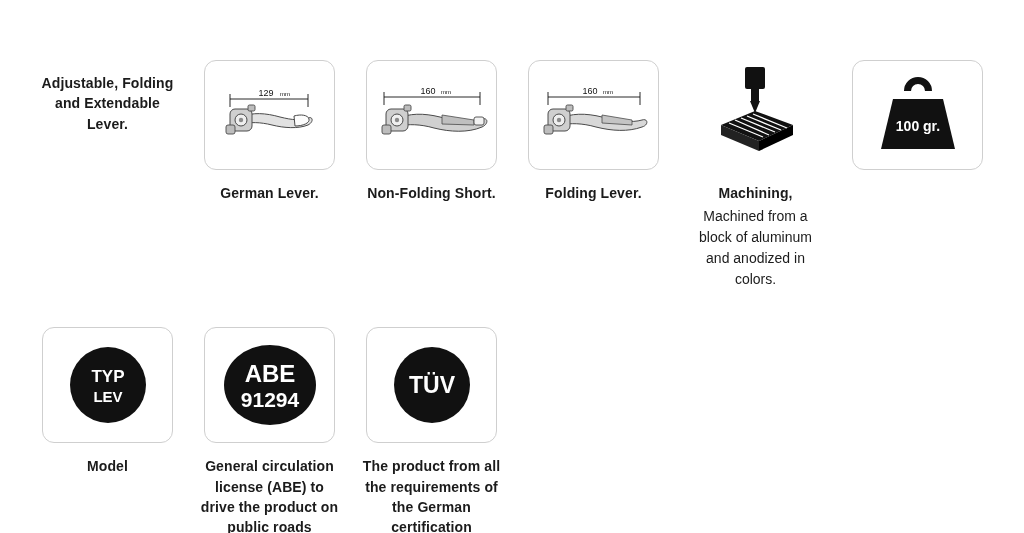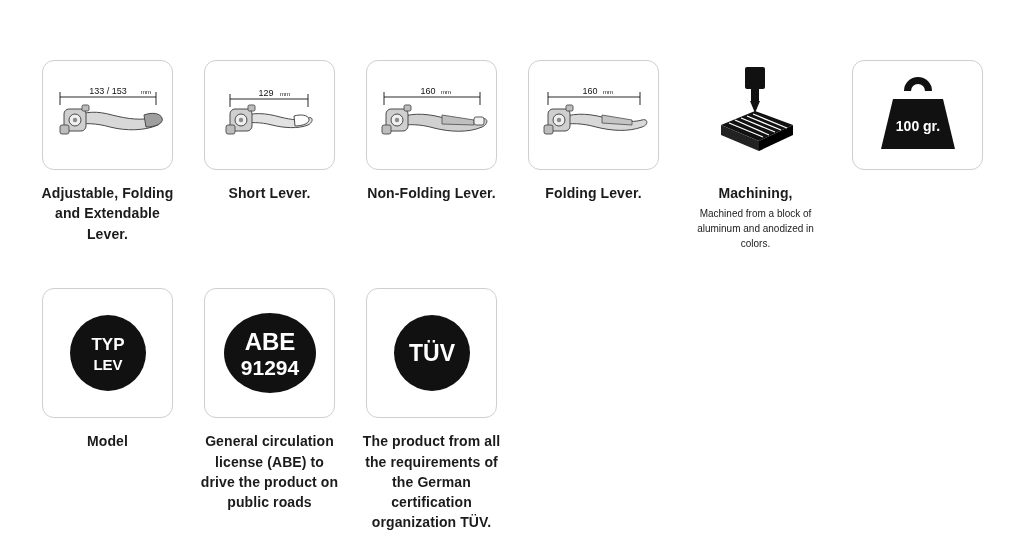--- a/index.html
+++ b/index.html
@@ -54,64 +54,44 @@
     font-size: 14px;
     font-weight: bold;
     color: #1b1b1b;
     line-height: 1.45;
     letter-spacing: .1px;
     width: 140px;
   }
   .subcaption {
     margin-top: 3px;
     text-align: center;
-    font-size: 10px;
+    font-size: 14px;
     font-weight: normal;
     color: #1b1b1b;
     line-height: 1.5;
     width: 140px;
   }
   .row2 {
     margin-top: 37px;
   }
   .row2 .tile {
-    height: 130px;
+    height: 116px;
   }
   svg { display: block; }
 </style>
 </head>
 <body>
 
 <div id="page">
 
   <div class="grid">
 
     <div class="row">
 
       <div class="cell">
-        <div class="tile">
-          <svg width="124" height="100" viewBox="0 0 124 100">
-
-            <line x1="14" y1="32" x2="110" y2="32" stroke="#111" stroke-width="0.9"></line>
-            <line x1="14" y1="27" x2="14" y2="40" stroke="#111" stroke-width="0.9"></line>
-            <line x1="110" y1="27" x2="110" y2="40" stroke="#111" stroke-width="0.9"></line>
-            <text x="62" y="29" text-anchor="middle" font-family="Liberation Sans, sans-serif" font-size="9" fill="#111">133 / 153</text>
-            <text x="95" y="29" text-anchor="start" font-family="Liberation Sans, sans-serif" font-size="6" fill="#111">mm</text>
-
-            <g>
-              <path d="M30 52 C38 46 52 46 66 50 C82 54 96 56 110 52 C116 50 118 56 112 60 C98 66 80 66 64 62 C50 58 38 58 31 60 Z" fill="#d8d8d8" stroke="#4a4a4a" stroke-width="1"></path>
-              <path d="M98 50 C106 47 114 48 116 53 C118 58 110 62 100 62 Z" fill="#9f9f9f" stroke="#4a4a4a" stroke-width="1"></path>
-              <rect x="18" y="44" width="22" height="22" rx="5" fill="#cfcfcf" stroke="#4a4a4a" stroke-width="1"></rect>
-              <circle cx="29" cy="55" r="6" fill="#efefef" stroke="#4a4a4a" stroke-width="1"></circle>
-              <circle cx="29" cy="55" r="2.2" fill="#8b8b8b"></circle>
-              <rect x="14" y="60" width="9" height="9" rx="2" fill="#bdbdbd" stroke="#4a4a4a" stroke-width="0.9"></rect>
-              <rect x="36" y="40" width="7" height="6" rx="1.5" fill="#bdbdbd" stroke="#4a4a4a" stroke-width="0.9"></rect>
-            </g>
-          </svg>
-        </div>
         <div class="caption">Adjustable, Folding and Extendable Lever.</div>
       </div>
 
       <div class="cell">
         <div class="tile">
           <svg width="124" height="100" viewBox="0 0 124 100">
             <line x1="22" y1="34" x2="100" y2="34" stroke="#111" stroke-width="0.9"></line>
             <line x1="22" y1="29" x2="22" y2="42" stroke="#111" stroke-width="0.9"></line>
             <line x1="100" y1="29" x2="100" y2="42" stroke="#111" stroke-width="0.9"></line>
             <text x="58" y="31" text-anchor="middle" font-family="Liberation Sans, sans-serif" font-size="9" fill="#111">129</text>
@@ -120,21 +100,21 @@
               <path d="M34 52 C44 47 58 48 72 52 C84 55 94 56 100 53 C105 51 106 57 100 60 C90 64 76 63 64 60 C52 57 42 57 35 59 Z" fill="#e2e2e2" stroke="#4a4a4a" stroke-width="1"></path>
               <path d="M86 51 C93 49 100 50 101 54 C102 58 95 61 87 61 Z" fill="#fdfdfd" stroke="#4a4a4a" stroke-width="1"></path>
               <rect x="22" y="44" width="22" height="22" rx="5" fill="#cfcfcf" stroke="#4a4a4a" stroke-width="1"></rect>
               <circle cx="33" cy="55" r="6" fill="#efefef" stroke="#4a4a4a" stroke-width="1"></circle>
               <circle cx="33" cy="55" r="2.2" fill="#8b8b8b"></circle>
               <rect x="18" y="60" width="9" height="9" rx="2" fill="#bdbdbd" stroke="#4a4a4a" stroke-width="0.9"></rect>
               <rect x="40" y="40" width="7" height="6" rx="1.5" fill="#bdbdbd" stroke="#4a4a4a" stroke-width="0.9"></rect>
             </g>
           </svg>
         </div>
-        <div class="caption">Short Lever.</div>
+        <div class="caption">German Lever.</div>
       </div>
 
       <div class="cell">
         <div class="tile">
           <svg width="124" height="100" viewBox="0 0 124 100">
             <line x1="14" y1="32" x2="110" y2="32" stroke="#111" stroke-width="0.9"></line>
             <line x1="14" y1="27" x2="14" y2="40" stroke="#111" stroke-width="0.9"></line>
             <line x1="110" y1="27" x2="110" y2="40" stroke="#111" stroke-width="0.9"></line>
             <text x="58" y="29" text-anchor="middle" font-family="Liberation Sans, sans-serif" font-size="9" fill="#111">160</text>
             <text x="71" y="29" text-anchor="start" font-family="Liberation Sans, sans-serif" font-size="6" fill="#111">mm</text>
@@ -143,21 +123,21 @@
               <path d="M72 50 L104 55 L104 60 L72 59 Z" fill="#bfbfbf" stroke="#4a4a4a" stroke-width="0.8"></path>
               <rect x="16" y="44" width="22" height="22" rx="5" fill="#cfcfcf" stroke="#4a4a4a" stroke-width="1"></rect>
               <circle cx="27" cy="55" r="6" fill="#efefef" stroke="#4a4a4a" stroke-width="1"></circle>
               <circle cx="27" cy="55" r="2.2" fill="#8b8b8b"></circle>
               <rect x="12" y="60" width="9" height="9" rx="2" fill="#bdbdbd" stroke="#4a4a4a" stroke-width="0.9"></rect>
               <rect x="34" y="40" width="7" height="6" rx="1.5" fill="#bdbdbd" stroke="#4a4a4a" stroke-width="0.9"></rect>
               <rect x="104" y="52" width="10" height="8" rx="2" fill="#f2f2f2" stroke="#4a4a4a" stroke-width="0.9"></rect>
             </g>
           </svg>
         </div>
-        <div class="caption">Non-Folding Lever.</div>
+        <div class="caption">Non-Folding Short.</div>
       </div>
 
       <div class="cell">
         <div class="tile">
           <svg width="124" height="100" viewBox="0 0 124 100">
             <line x1="16" y1="32" x2="108" y2="32" stroke="#111" stroke-width="0.9"></line>
             <line x1="16" y1="27" x2="16" y2="40" stroke="#111" stroke-width="0.9"></line>
             <line x1="108" y1="27" x2="108" y2="40" stroke="#111" stroke-width="0.9"></line>
             <text x="58" y="29" text-anchor="middle" font-family="Liberation Sans, sans-serif" font-size="9" fill="#111">160</text>
             <text x="71" y="29" text-anchor="start" font-family="Liberation Sans, sans-serif" font-size="6" fill="#111">mm</text>

